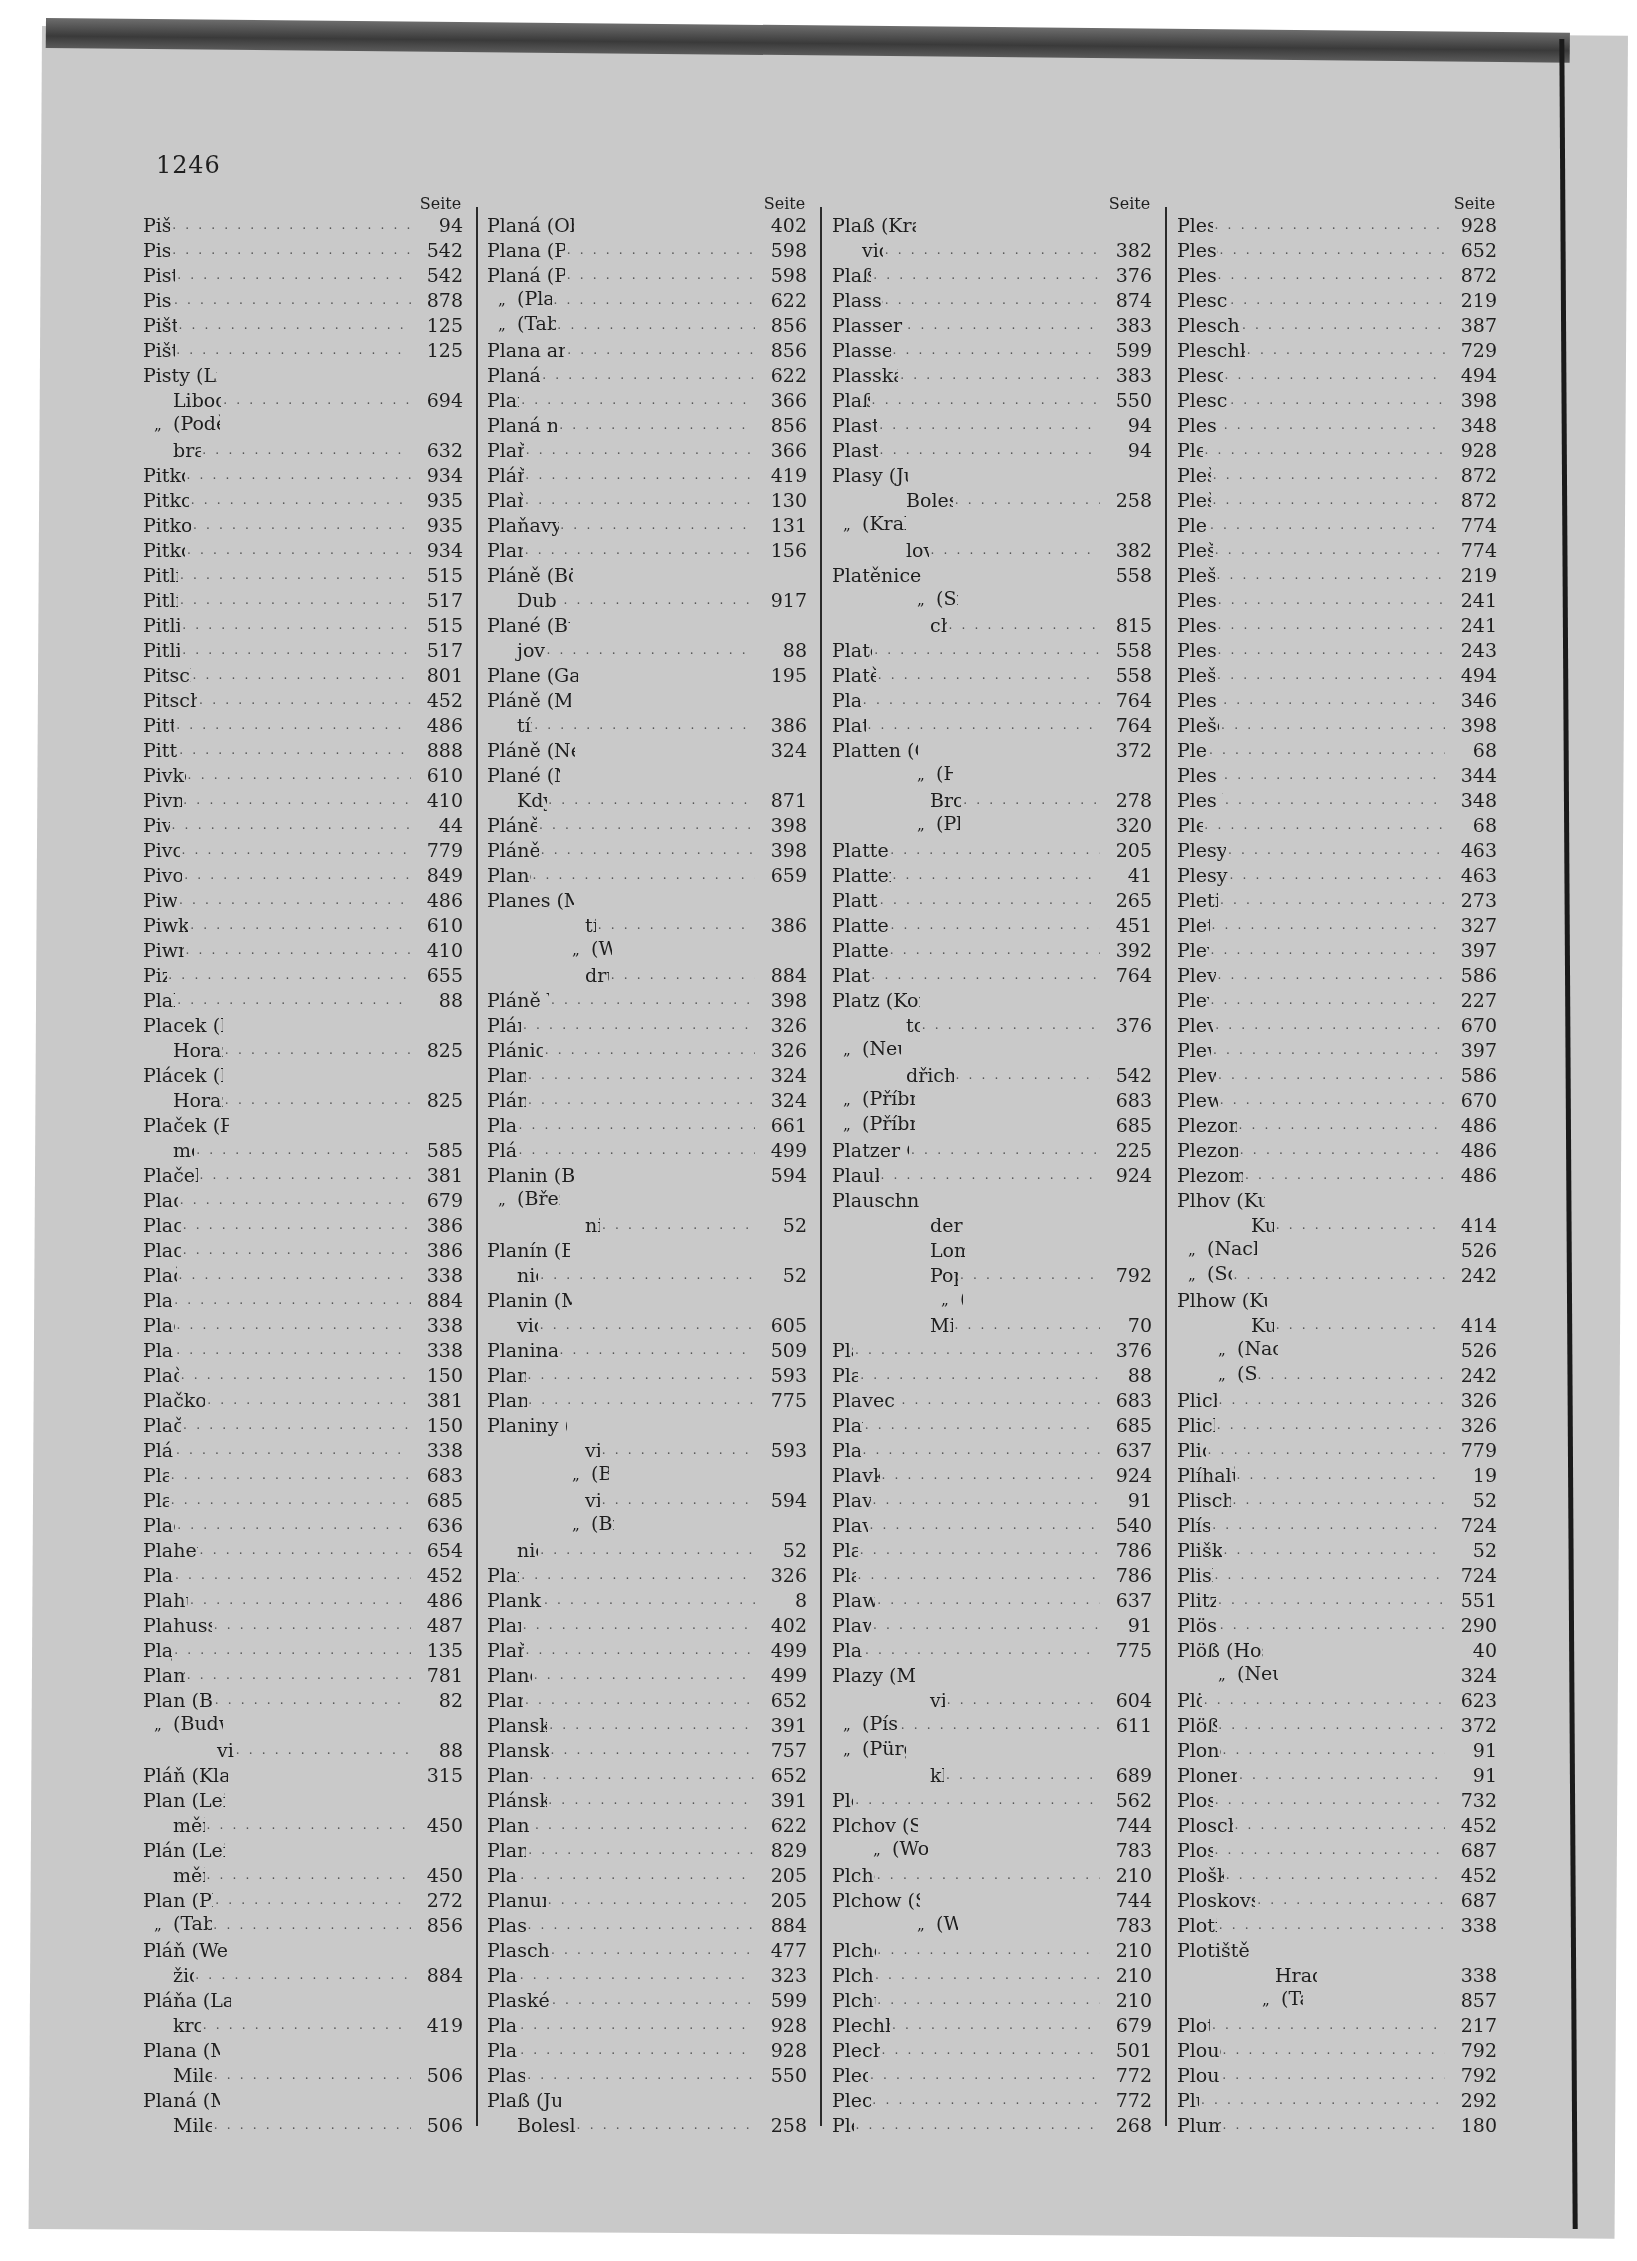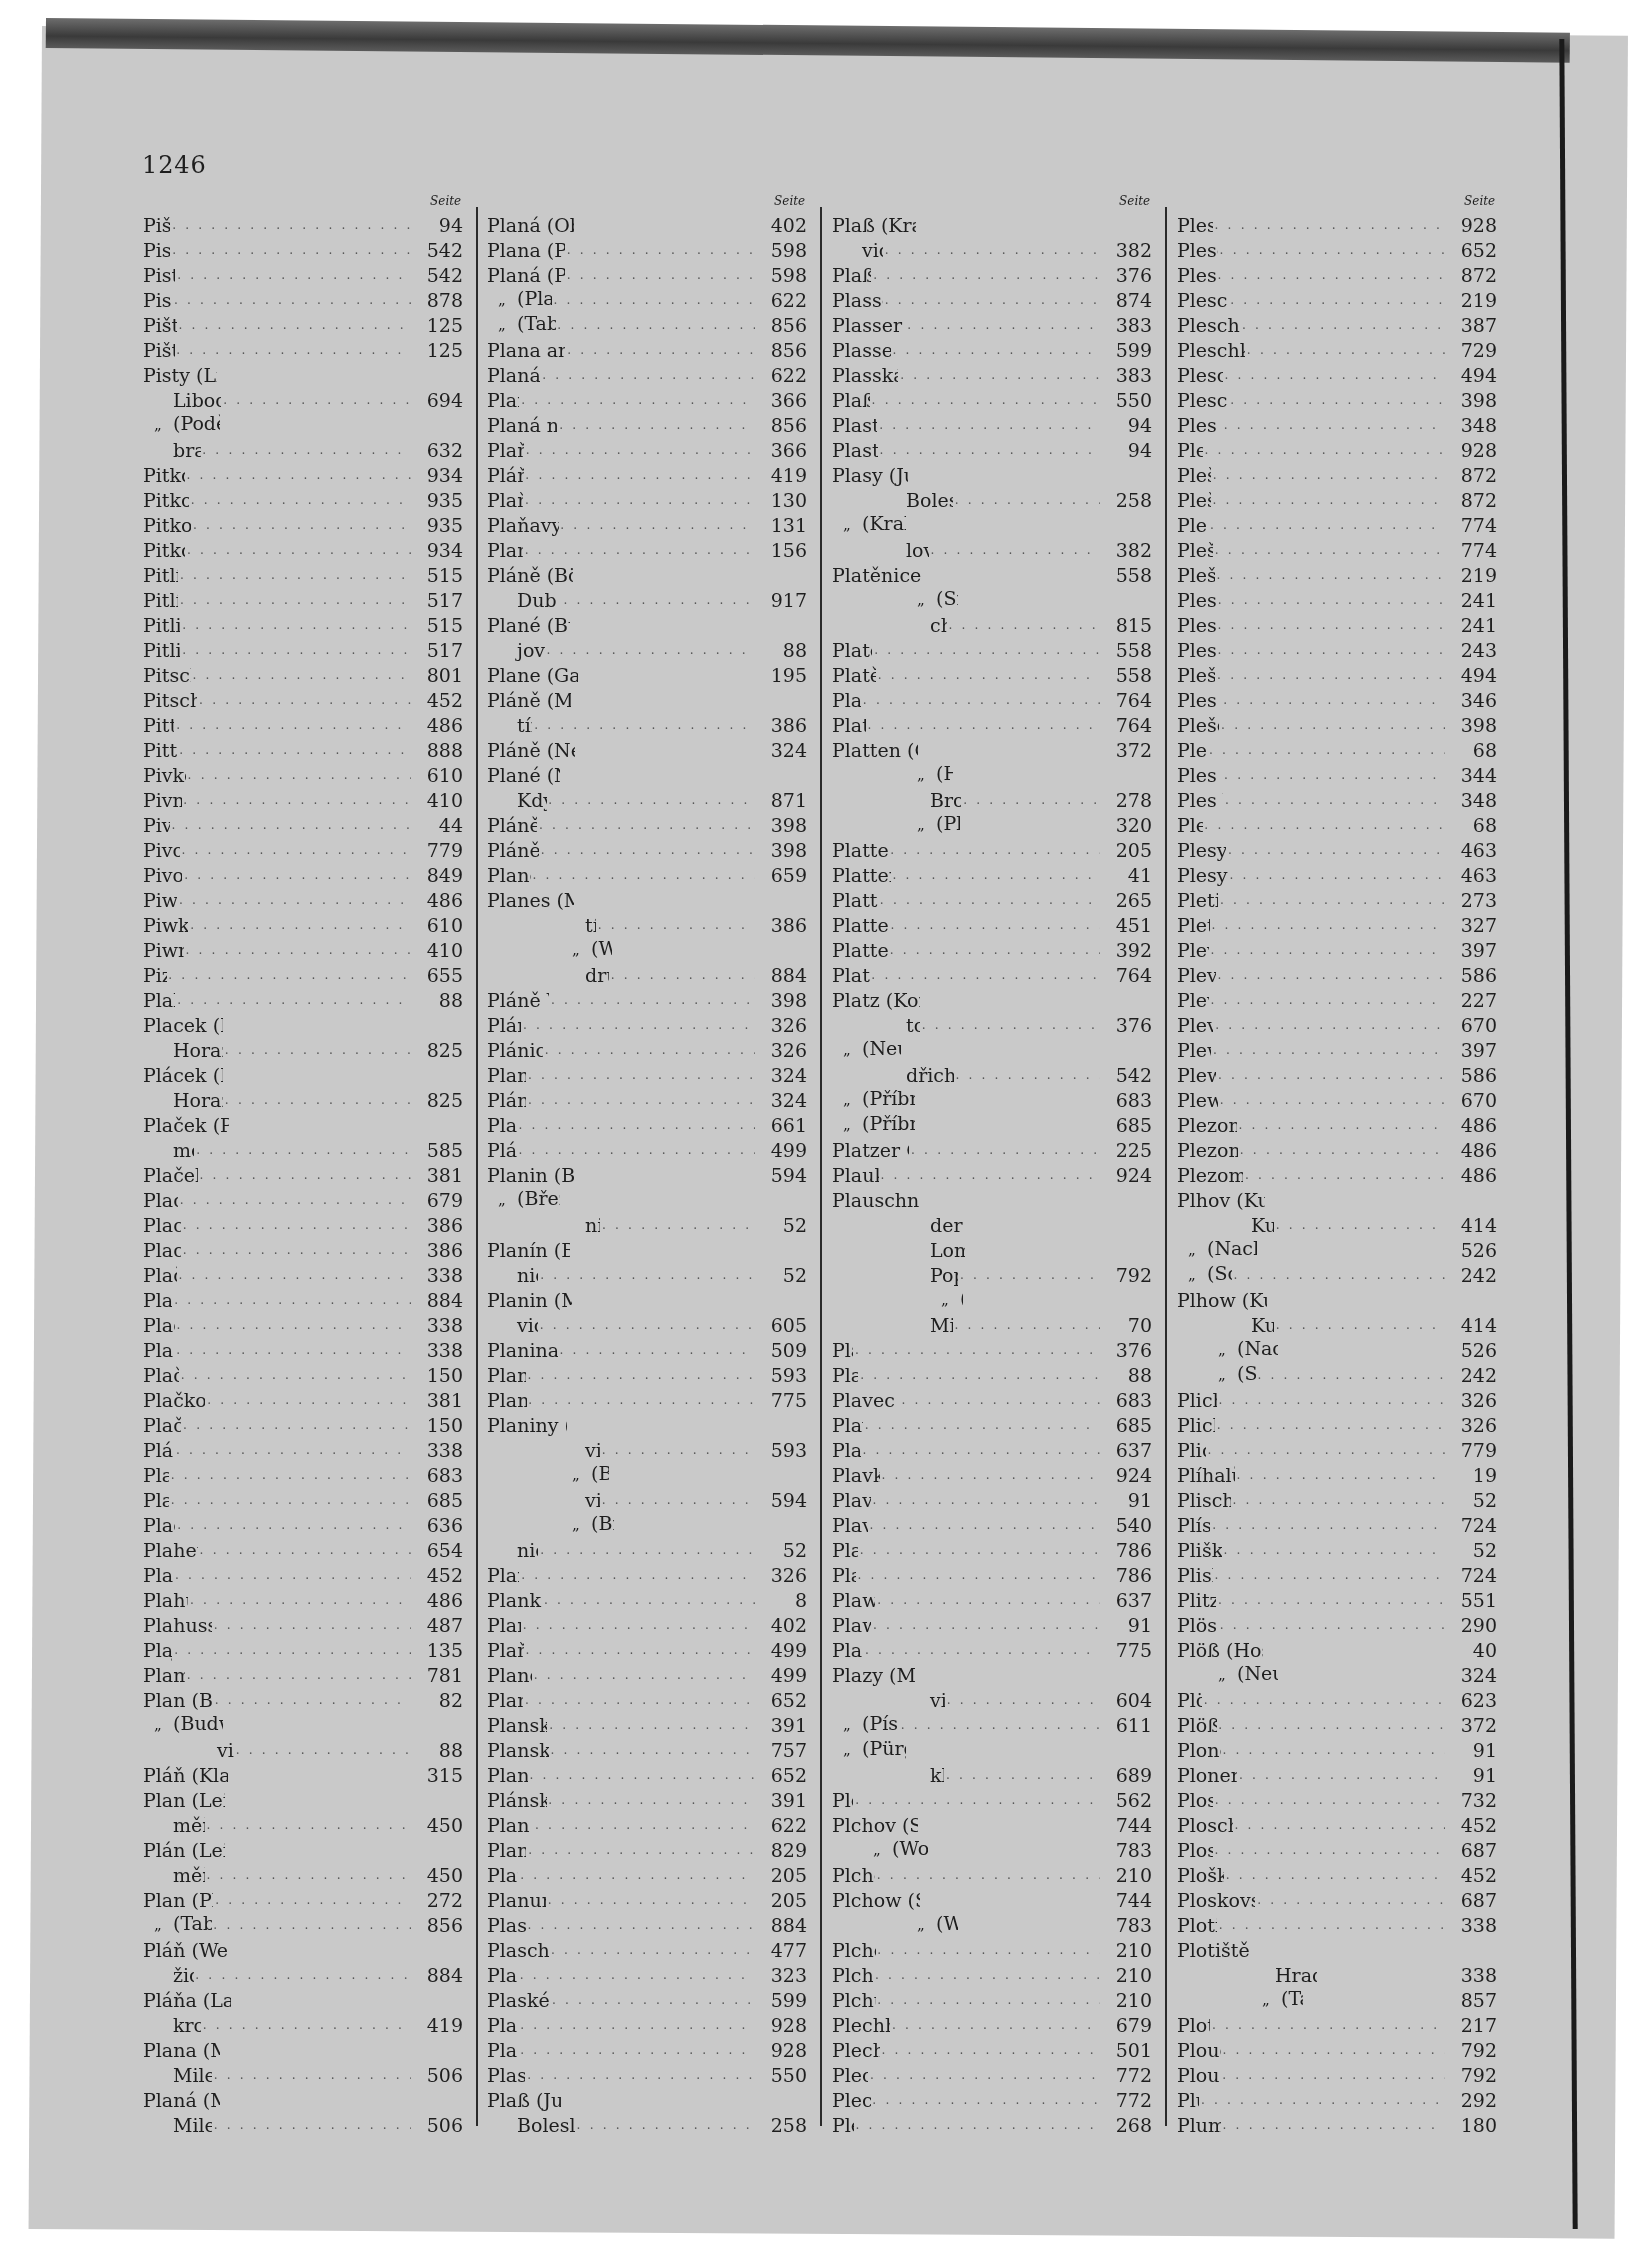--- a/index.html
+++ b/index.html
@@ -3,24 +3,24 @@
 <meta charset="utf-8">
 <style>
   html, body { margin:0; padding:0; }
   body { width:1637px; height:2261px; background:#ffffff; position:relative; overflow:hidden;
          font-family:"DejaVu Serif", "Liberation Serif", serif; color:#1e1e1e; }
   .page { position:absolute; left:42px; top:26px; width:1586px; height:2203px;
           background:#c9c9c9; transform:rotate(0.35deg); transform-origin:0 0; }
   .top-band { position:absolute; left:46px; top:17.5px; width:1524px; height:30px;
               background:linear-gradient(#6d6d6d,#3a3a3a 60%,#5a5a5a); transform:rotate(0.55deg); transform-origin:0 0; }
   .edge-line { position:absolute; left:1566px; top:39px; width:5.3px; height:2190px; background:#1a1a1a; transform:rotate(-0.35deg); }
-  .page-number { position:absolute; left:142px; top:151px; font-size:24px; letter-spacing:0.9px; }
+  .page-number { position:absolute; left:156px; top:151px; font-size:24px; letter-spacing:0.9px; }
   .col { position:absolute; top:194px; width:320px; }
   .col.c1 { left:143px; } .col.c2 { left:487px; } .col.c3 { left:832px; } .col.c4 { left:1177px; }
-  .seite { text-align:right; font-size:12px; height:19px; padding-right:1.8px;font-style:italic; }
+  .seite { text-align:right; font-size:16px; height:19px; padding-right:1.8px; }
   .row { display:flex; align-items:flex-end; height:25px; font-size:19px; line-height:25px; white-space:nowrap; }
   .row .name { flex:0 1 auto; overflow:hidden; }
   .row .dots { flex:1 1 auto; overflow:hidden; color:#555; letter-spacing:2.6px; font-size:12.3px; margin:0 3.5px 0 1.8px; }
   .row .dots::before { content:". . . . . . . . . . . . . . . . . . . . . . . . . . . . . . . . . . . . ."; }
   .row .page-ref { flex:0 0 49px; text-align:right; }
   .row.ind1 .name { padding-left:30px; }
   .row.ind2 .name { padding-left:74px; }
   .row.ind3 .name { padding-left:98px; }
   .ditto { display:inline-block; width:30px; text-align:center; font-size:15px; }
   .row.nodots .dots { visibility:hidden; }

